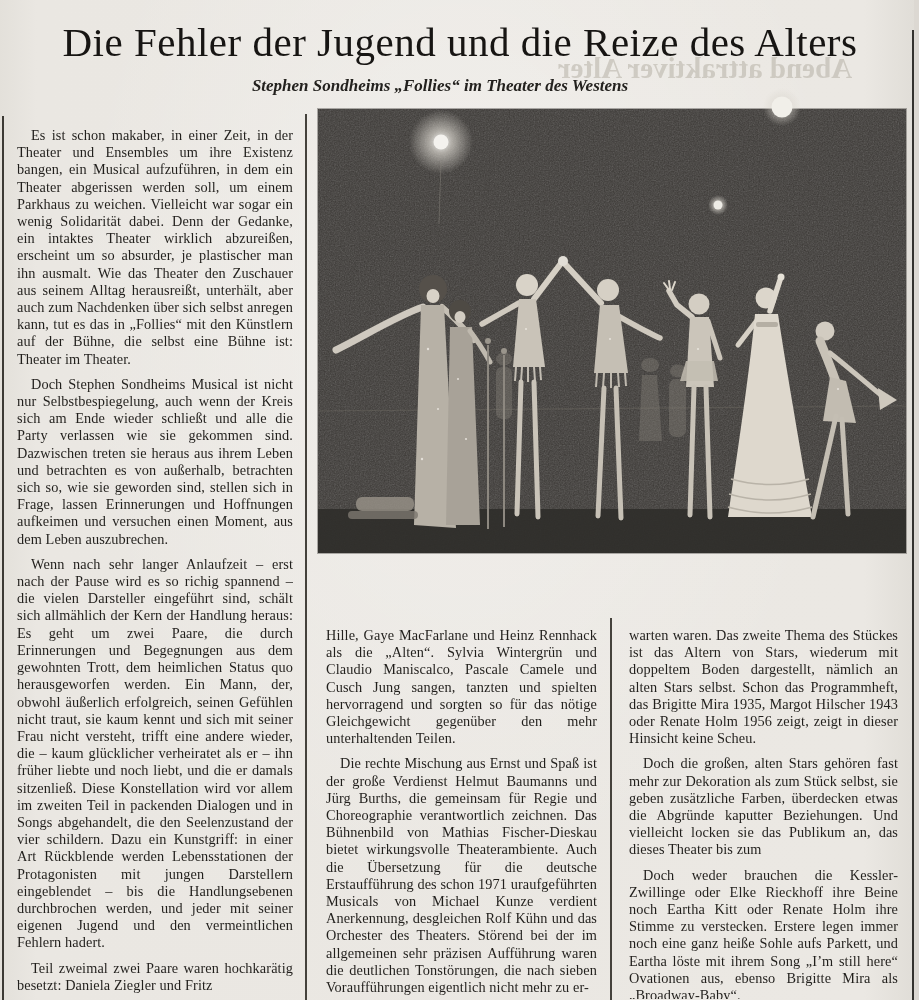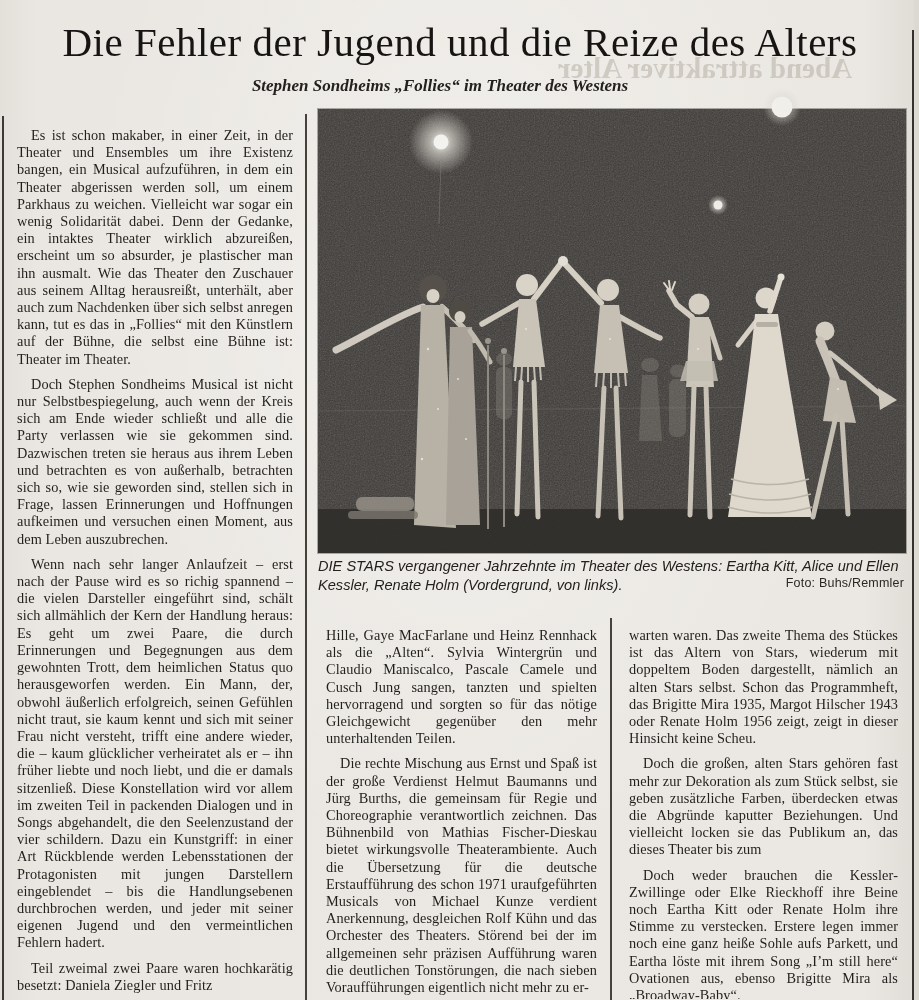--- a/index.html
+++ b/index.html
@@ -231,24 +231,20 @@
         <circle cx="140" cy="270" r="1"></circle>
           <circle cx="148" cy="330" r="1.1"></circle>
         <circle cx="208" cy="220" r="1"></circle>
           <circle cx="292" cy="230" r="1"></circle>
         <circle cx="380" cy="240" r="1"></circle>
           <circle cx="520" cy="280" r="1"></circle>
       </g>
     </svg>
   </div>
 
-  <div class="caption">
-    <span>DIE STARS vergangener Jahrzehnte im Theater des Westens: Eartha Kitt, Alice und Ellen Kessler, Renate Holm (Vordergrund, von links).</span>
-    <span class="credit">Foto: Buhs/Remmler</span>
-  </div>
 
   <div class="col col-mid">
     <p>Hille, Gaye MacFarlane und Heinz Rennhack als die „Alten“. Sylvia Wintergrün und Claudio Maniscalco, Pascale Camele und Cusch Jung sangen, tanzten und spielten hervorragend und sorgten so für das nötige Gleichgewicht gegenüber den mehr unterhaltenden Teilen.</p>
     <p class="indent">Die rechte Mischung aus Ernst und Spaß ist der große Verdienst Helmut Baumanns und Jürg Burths, die gemeinsam für Regie und Choreographie verantwortlich zeichnen. Das Bühnenbild von Mathias Fischer-Dieskau bietet wirkungsvolle Theaterambiente. Auch die Übersetzung für die deutsche Erstaufführung des schon 1971 uraufgeführten Musicals von Michael Kunze verdient Anerkennung, desgleichen Rolf Kühn und das Orchester des Theaters. Störend bei der im allgemeinen sehr präzisen Aufführung waren die deutlichen Tonstörungen, die nach sieben Voraufführungen eigentlich nicht mehr zu er-</p>
   </div>
 
   <div class="col col-right">
     <p>warten waren. Das zweite Thema des Stückes ist das Altern von Stars, wiederum mit doppeltem Boden dargestellt, nämlich an alten Stars selbst. Schon das Programmheft, das Brigitte Mira 1935, Margot Hilscher 1943 oder Renate Holm 1956 zeigt, zeigt in dieser Hinsicht keine Scheu.</p>
     <p class="indent">Doch die großen, alten Stars gehören fast mehr zur Dekoration als zum Stück selbst, sie geben zusätzliche Farben, überdecken etwas die Abgründe kaputter Beziehungen. Und vielleicht locken sie das Publikum an, das dieses Theater bis zum</p>
     <p class="indent">Doch weder brauchen die Kessler-Zwillinge oder Elke Rieckhoff ihre Beine noch Eartha Kitt oder Renate Holm ihre Stimme zu verstecken. Erstere legen immer noch eine ganz heiße Sohle aufs Parkett, und Eartha löste mit ihrem Song „I’m still here“ Ovationen aus, ebenso Brigitte Mira als „Broadway-Baby“.</p>

